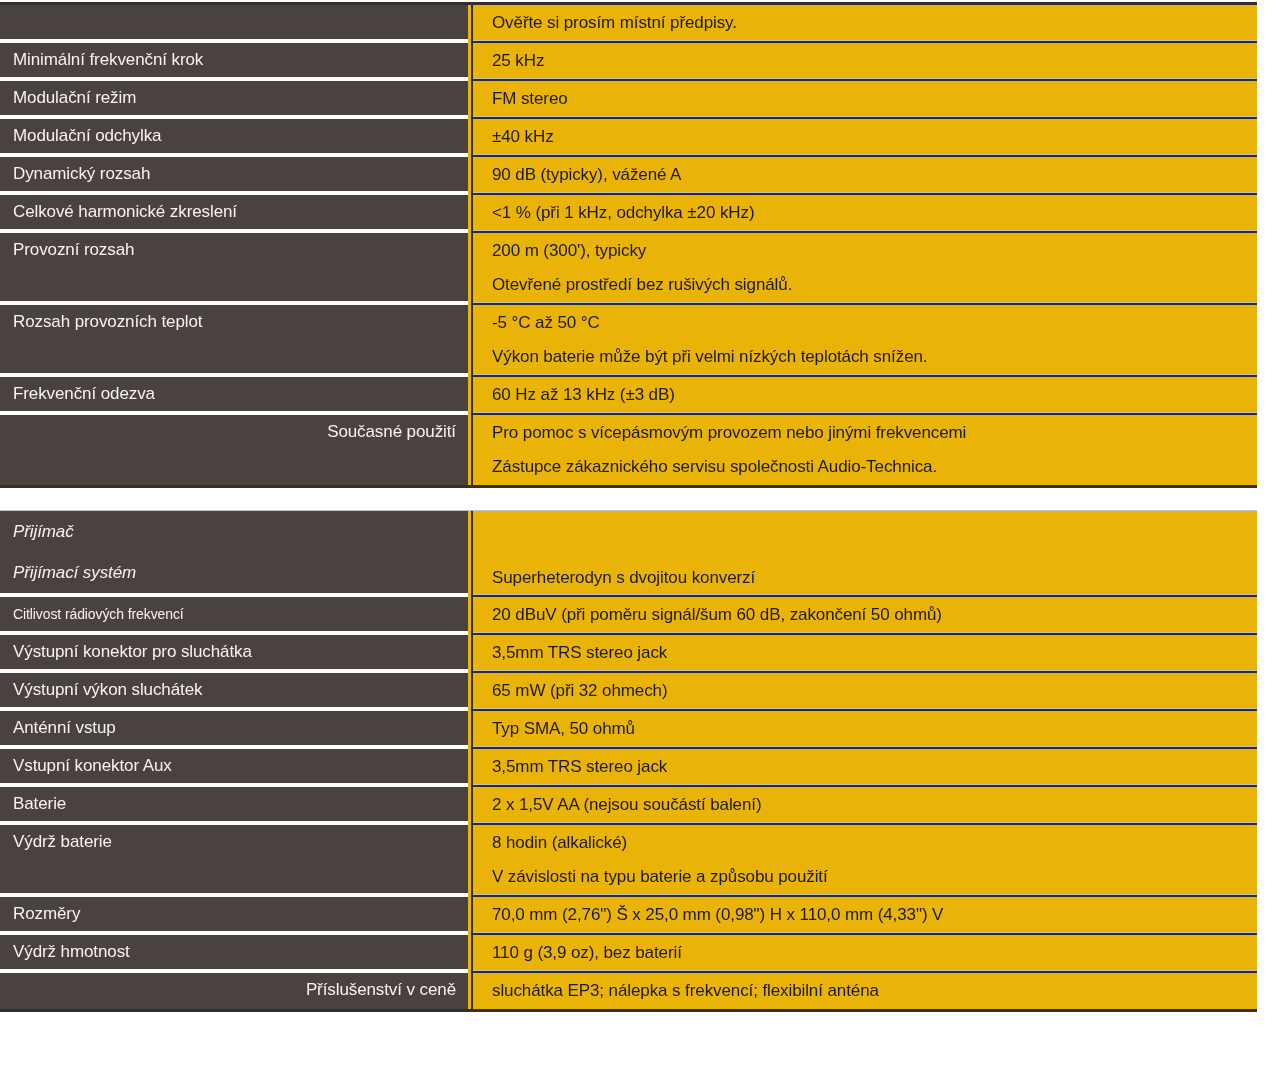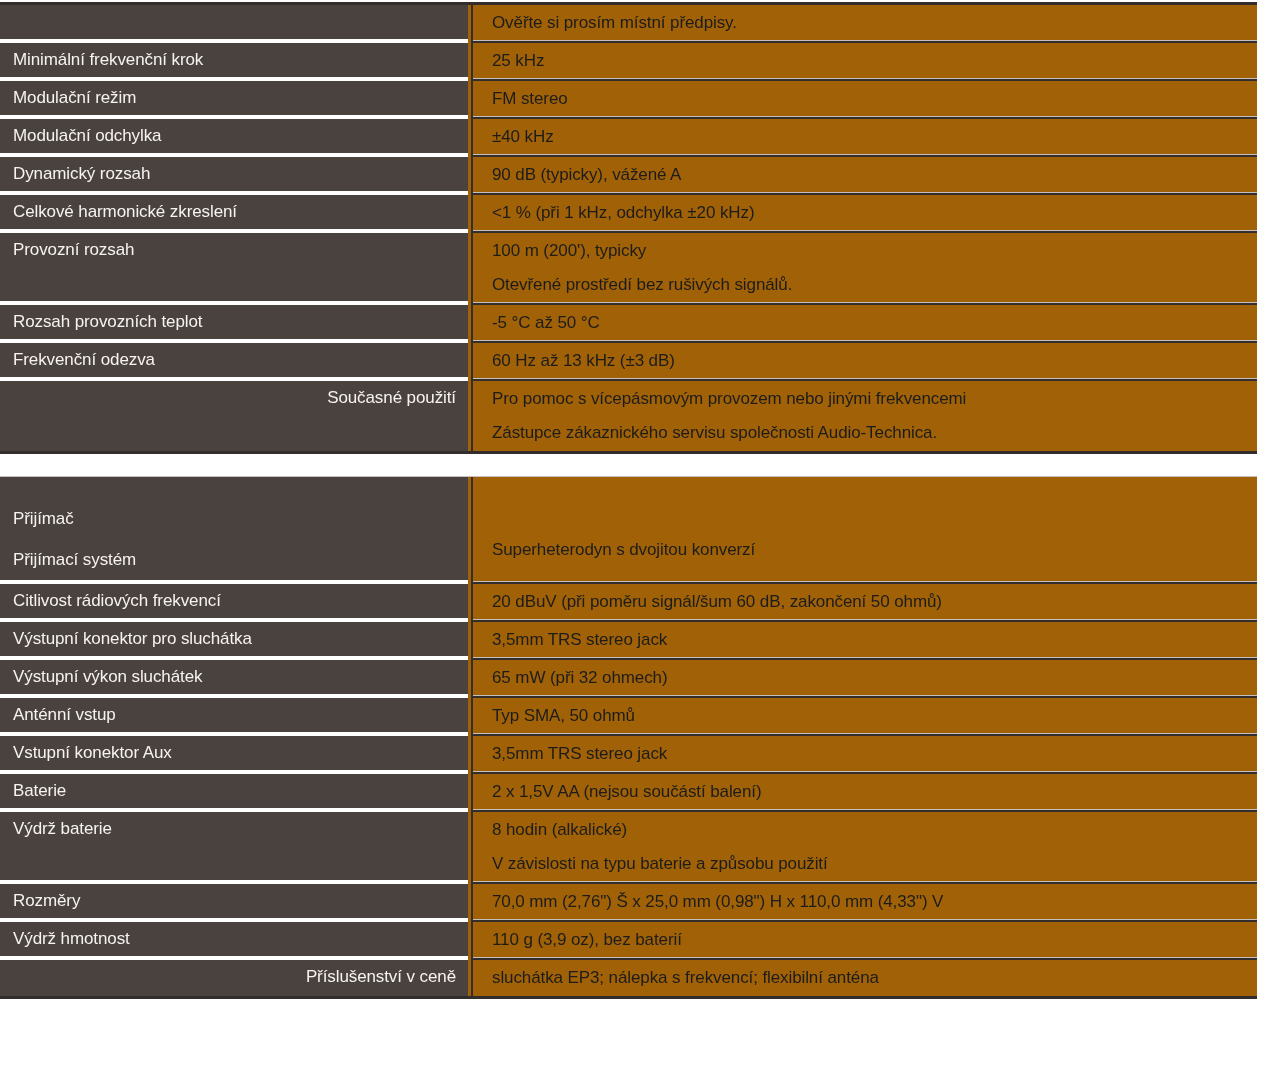--- a/index.html
+++ b/index.html
@@ -9,21 +9,21 @@
     font-family: "Liberation Sans", sans-serif;
   }
   #page {
     width: 1257px;
     margin: 0;
     padding-top: 2px;
   }
   .spec-table {
     width: 1257px;
     border-bottom: 3px solid var(--line-dark);
-    background: #a16207;
+    background: #eab308;
   }
   .spec-table.t1 {
     border-top: 3px solid var(--line-dark);
     margin-bottom: 22px;
   }
   .spec-table.t2 {
     border-top: 1px solid var(--line-light);
   }
   .spec-row {
     display: flex;
@@ -39,39 +39,39 @@
     padding: 2px 12px 0 13px;
     font-size: 17px;
     letter-spacing: -0.1px;
   }
   .spec-row:last-child .label-cell { border-bottom: none; text-align: right; }
   .label-line {
     line-height: 30px;
     white-space: nowrap;
     overflow: hidden;
   }
-  .label-cell.multi { padding-top: 21px; }
+  .label-cell.multi { padding-top: 0; font-style: italic; }
   .label-cell.multi .label-line { line-height: 41px; }
-  .label-cell.small .label-line { font-size: 17px; }
+  .label-cell.small .label-line { font-size: 14px; }
   .value-cell {
     flex: 1 1 auto;
     box-sizing: border-box;
     margin-left: 3px;
     border-left: 2px solid var(--line-dark);
     border-bottom: 2px solid var(--line-dark);
     box-shadow: inset 0 -1px 0 var(--line-light);
     padding: 1px 6px 1px 19px;
     color: var(--value-text);
     font-size: 17px;
     letter-spacing: -0.1px;
     display: flex;
     flex-direction: column;
     justify-content: center;
   }
-  .value-cell.bottom { justify-content: flex-end; padding-bottom: 15px; }
+  .value-cell.bottom { justify-content: flex-end; padding-bottom: 0; }
   .spec-row:last-child .value-cell { border-bottom: none; box-shadow: none; }
   .value-line {
     line-height: 34px;
     white-space: nowrap;
     overflow: hidden;
   }
 </style>
 </head>
 <body>
 
@@ -123,30 +123,31 @@
         </div>
         <div class="value-cell">
           <div class="value-line">&lt;1 % (při 1 kHz, odchylka ±20 kHz)</div>
         </div>
       </div>
       <div class="spec-row">
         <div class="label-cell">
           <div class="label-line">Provozní rozsah</div>
         </div>
         <div class="value-cell">
-          <div class="value-line">100 m (200'), typicky</div>
+          <div class="value-line">200 m (300'), typicky</div>
           <div class="value-line">Otevřené prostředí bez rušivých signálů.</div>
         </div>
       </div>
       <div class="spec-row">
         <div class="label-cell">
           <div class="label-line">Rozsah provozních teplot</div>
         </div>
         <div class="value-cell">
           <div class="value-line">-5 °C až 50 °C</div>
+          <div class="value-line">Výkon baterie může být při velmi nízkých teplotách snížen.</div>
         </div>
       </div>
       <div class="spec-row">
         <div class="label-cell">
           <div class="label-line">Frekvenční odezva</div>
         </div>
         <div class="value-cell">
           <div class="value-line">60 Hz až 13 kHz (±3 dB)</div>
         </div>
       </div>

